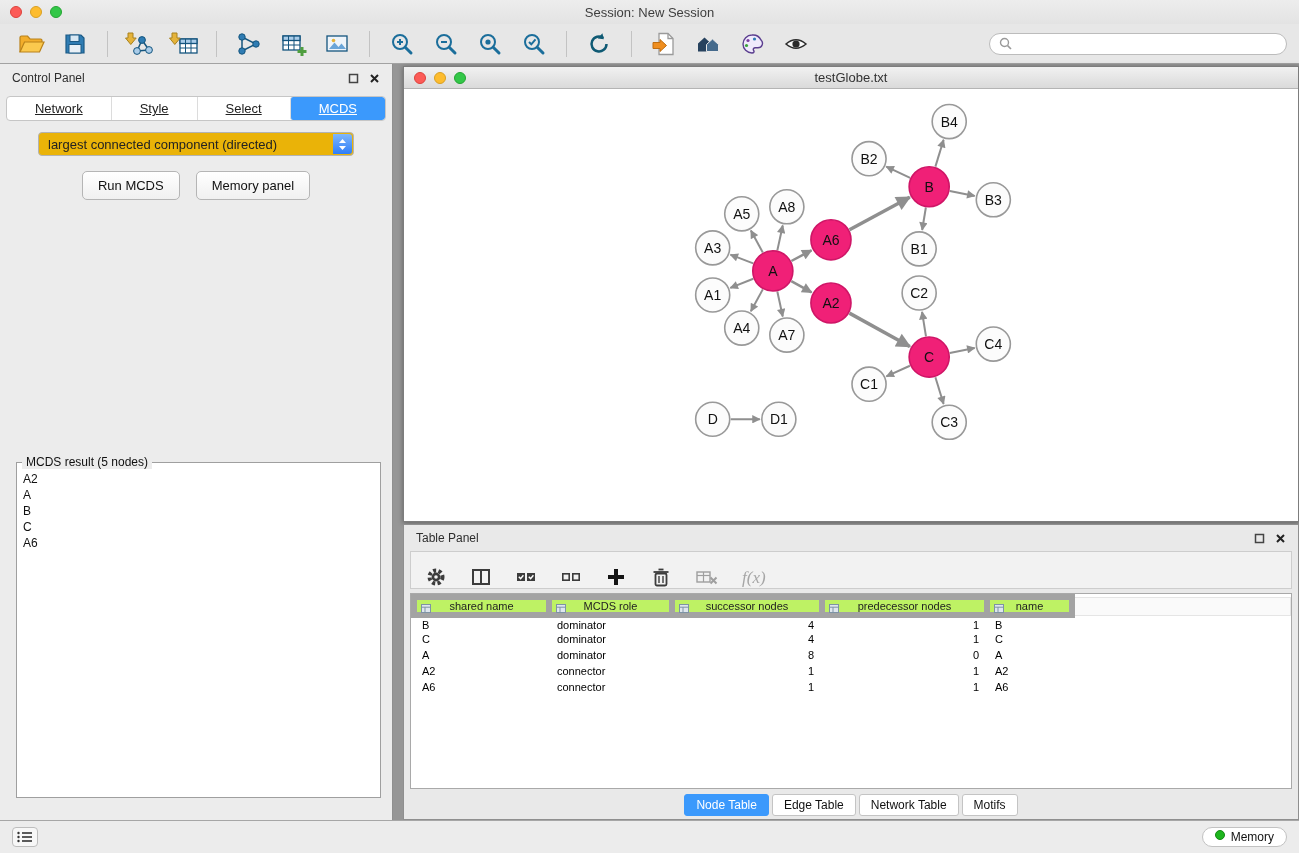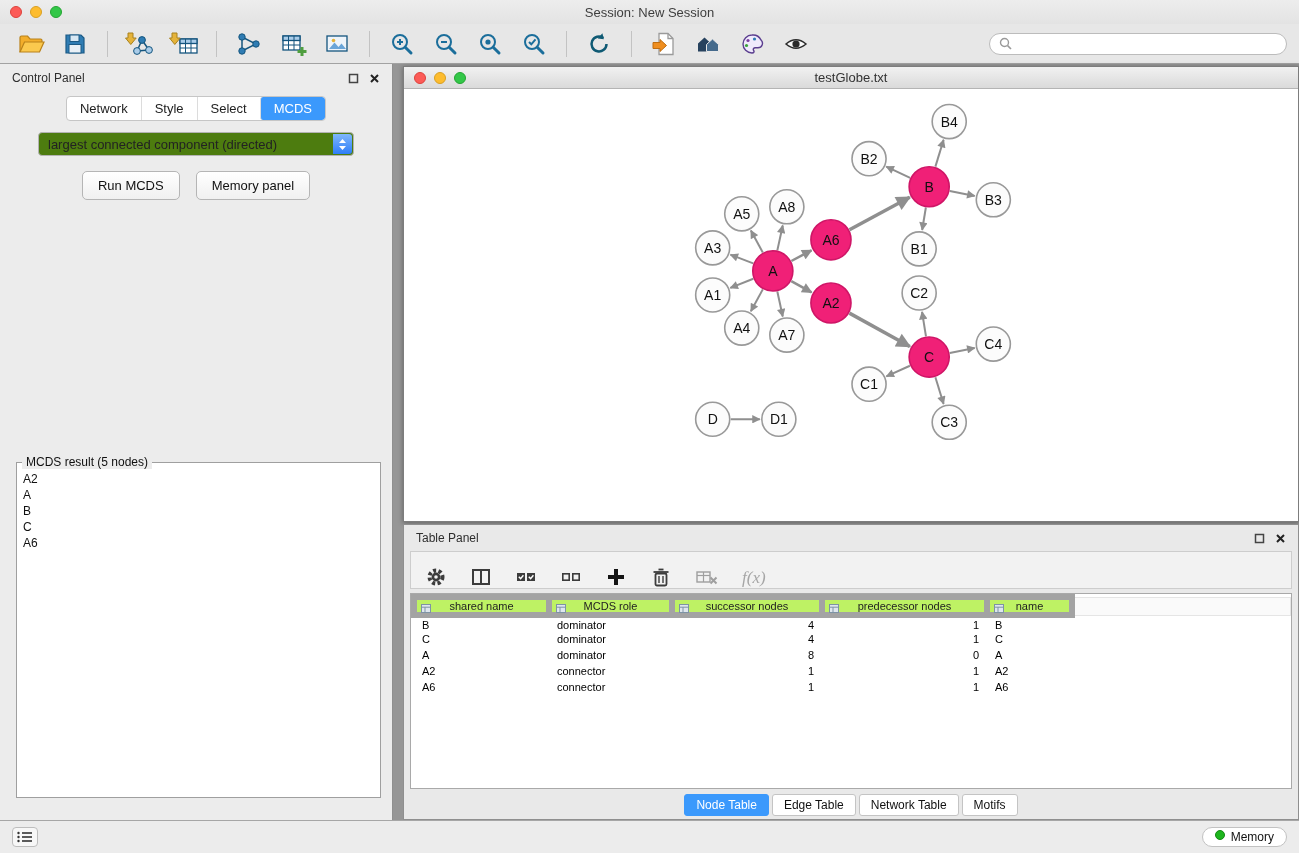--- a/index.html
+++ b/index.html
@@ -57,26 +57,26 @@
   }
   .panel-header {
     height:28px; display:flex; align-items:center; padding:0 12px;
     font-size:12px; color:#2e2e2e;
   }
   .panel-header .win-controls { margin-left:auto; display:flex; gap:10px; align-items:center; }
   .cp-tabs {
     display:flex; align-self:center; background:#fff;
     border:1px solid #c6c6c6; border-radius:4px; margin-top:4px; overflow:hidden;
   }
-  .cp-tab { padding:4px 13px; font-size:13px; border-left:1px solid #dcdcdc; }
+  .cp-tab { padding:4px 28px; font-size:13px; border-left:1px solid #dcdcdc;text-decoration:underline; }
   .cp-tab:first-child { border-left:none; }
   .cp-tab.active { background:#3b99fc; color:#fff; border-radius:3px; }
   .opt-label { text-align:center; margin-top:24px; font-size:13px; color:#111; }
   .combo {
-    margin:11px auto 0; width:316px; height:24px; background:#4d7c0f;
+    margin:11px auto 0; width:316px; height:24px; background:#eab308;
     border:1px solid #b3b3b3; border-radius:4px; position:relative;
     display:flex; align-items:center; padding:0 24px 0 9px; font-size:13px;
   }
   .combo-value { white-space:nowrap; overflow:hidden; }
   .combo-stepper {
     position:absolute; right:1px; top:1px; bottom:1px; width:19px;
     border-radius:0 3px 3px 0;
     background:linear-gradient(#7fb7fb,#2f7ef8);
     display:flex; align-items:center; justify-content:center;
   }

